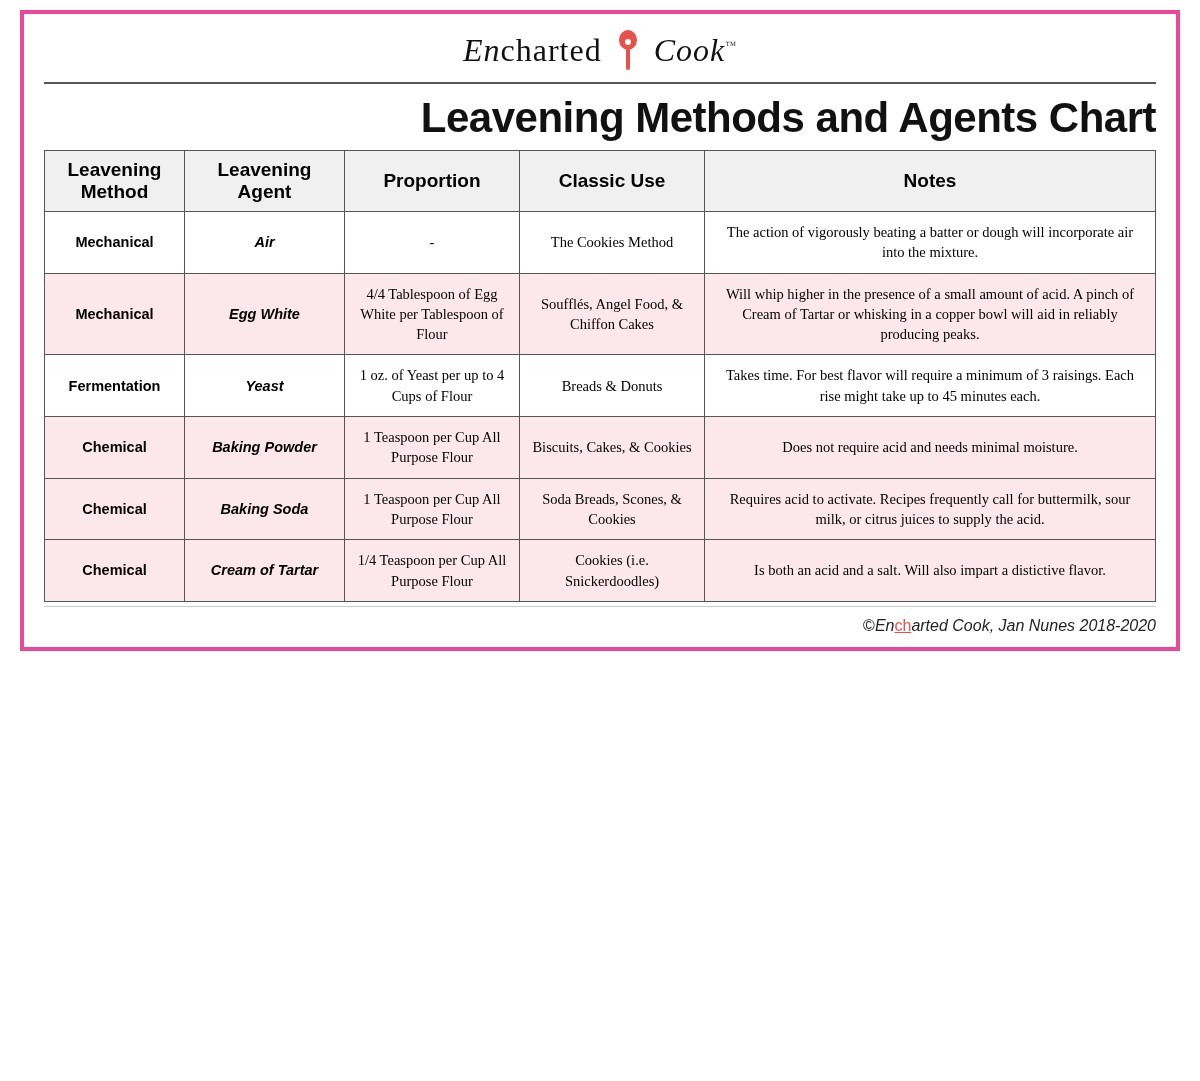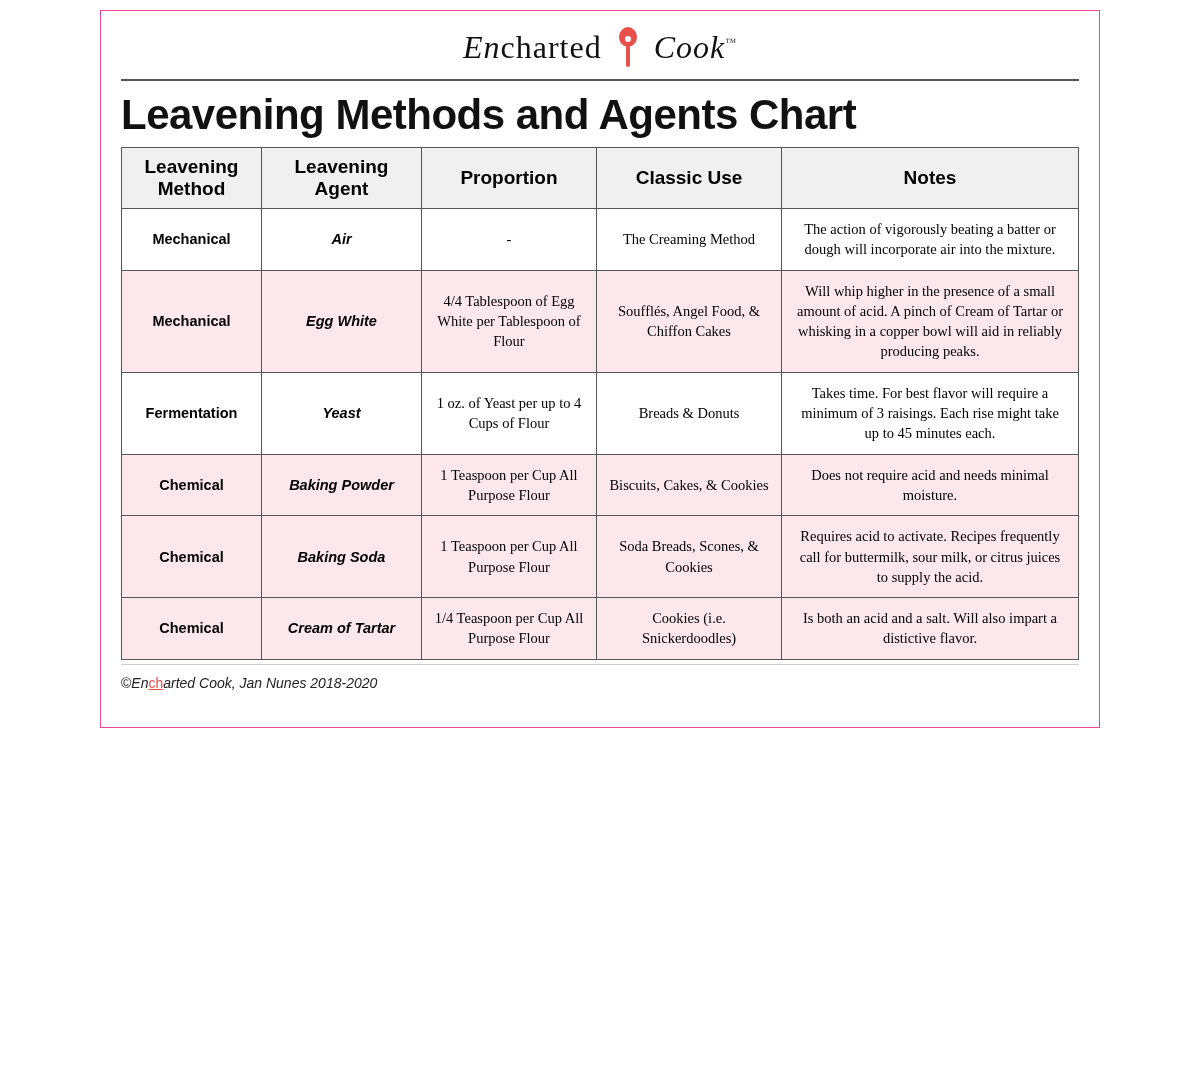--- a/index.html
+++ b/index.html
@@ -6,23 +6,23 @@
     body {
       background: #fff;
       font-family: Georgia, 'Times New Roman', serif;
       display: flex;
       justify-content: center;
       align-items: flex-start;
       min-height: 1081px;
       padding: 10px;
     }
     .page-wrapper {
-      width: 1000px;
-      border: 1px solid #ec4899;
-      padding: 10px 20px 32px 20px;
+      width: 1160px;
+      border: 4px solid #ec4899;
+      padding: 10px 20px 8px 20px;
       background: #fff;
     }
     .logo-area {
       text-align: center;
       padding: 6px 0 4px 0;
       border-bottom: 2px solid #555;
     }
     .logo-text {
       font-size: 32px;
       font-family: Georgia, serif;
@@ -34,21 +34,21 @@
     .logo-text .cook { font-style: italic; }
     .logo-tm {
       font-size: 11px;
       vertical-align: super;
       color: #333;
     }
     .main-title {
       font-size: 42px;
       font-weight: 900;
       font-family: Arial, sans-serif;
-      text-align: left;
+      text-align: right;
       padding: 10px 0 8px 0;
       color: #111;
       letter-spacing: -0.5px;
     }
     .chart-table {
       width: 100%;
       border-collapse: collapse;
       border: 1.5px solid #555;
     }
     .chart-table th {
@@ -91,23 +91,23 @@
       font-style: italic;
       font-weight: bold;
       font-size: 15px;
       font-family: Arial, sans-serif;
     }
     .cell-notes {
       text-align: left;
       font-size: 14px;
     }
     .footer {
-      text-align: left;
+      text-align: right;
       padding: 10px 0 4px 0;
-      font-size: 14px;
+      font-size: 16px;
       color: #222;
       font-family: Arial, sans-serif;
       border-top: 1px solid #ccc;
       margin-top: 4px;
     }
     .footer-en { font-style: italic; }
     .footer-ch { color: #e8504a; text-decoration: underline; }
     .footer-art { font-style: italic; }
   </style>
 </head>
@@ -137,21 +137,21 @@
         <th class="col-proportion">Proportion</th>
         <th class="col-use">Classic Use</th>
         <th class="col-notes">Notes</th>
       </tr>
     </thead>
     <tbody id="table-body">
     <tr class="row-mechanical-air">
           <td class="cell-method">Mechanical</td>
           <td class="cell-agent">Air</td>
           <td>-</td>
-          <td>The Creaming Method</td>
+          <td>The Cookies Method</td>
           <td class="cell-notes">The action of vigorously beating a batter or dough will incorporate air into the mixture.</td>
         </tr>
         <tr class="row-mechanical-egg">
           <td class="cell-method">Mechanical</td>
           <td class="cell-agent">Egg White</td>
           <td>4/4 Tablespoon of Egg White per Tablespoon of Flour</td>
           <td>Soufflés, Angel Food, &amp; Chiffon Cakes</td>
           <td class="cell-notes">Will whip higher in the presence of a small amount of acid.  A pinch of Cream of Tartar or whisking in a copper bowl will aid in reliably producing peaks.</td>
         </tr>
         <tr class="row-fermentation">

